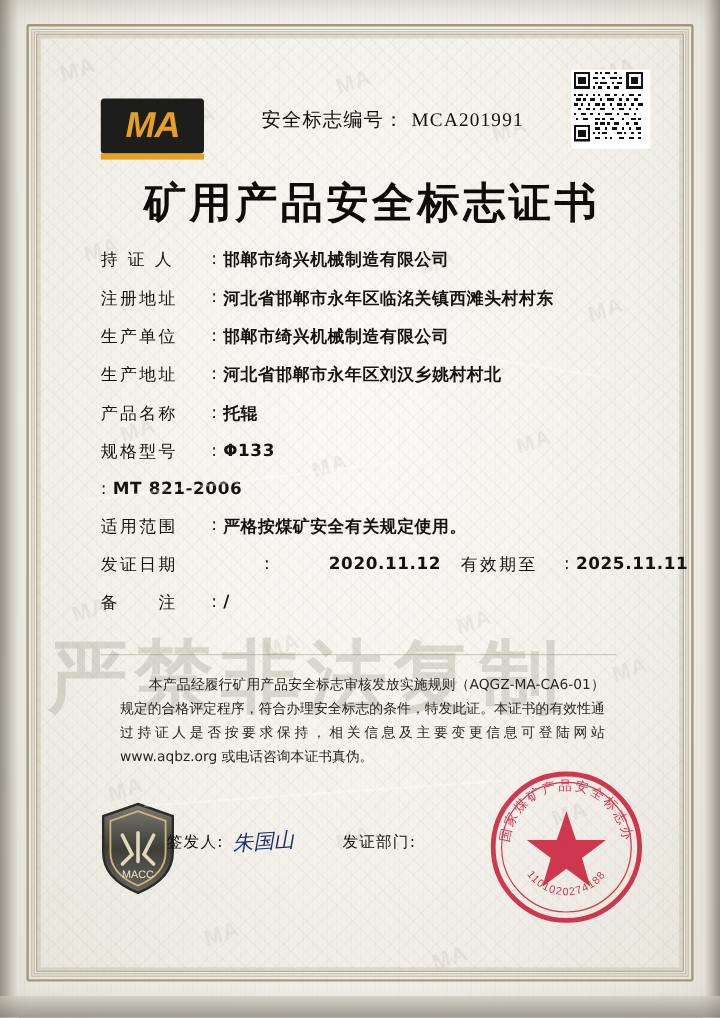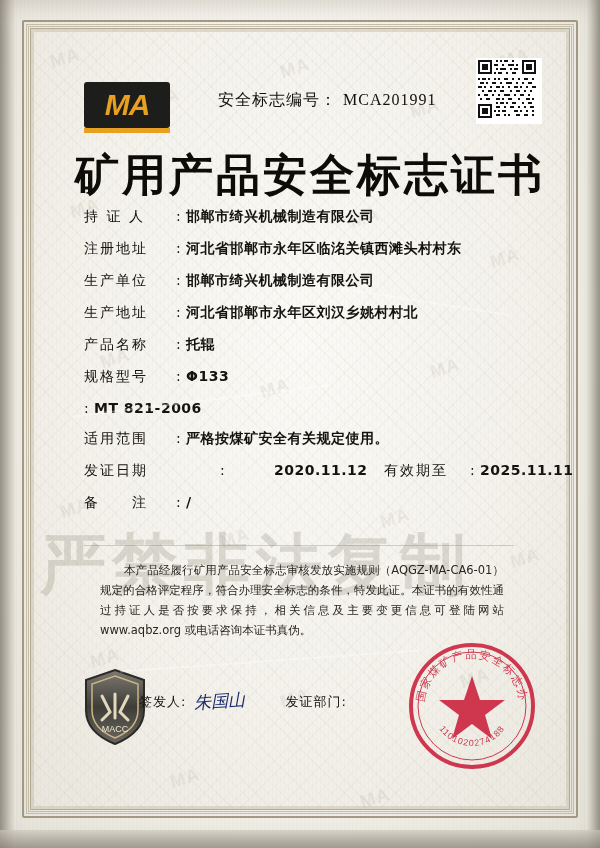--- a/index.html
+++ b/index.html
@@ -100,21 +100,21 @@
   
   .cert-no{
     position:absolute;left:218px;top:90px;
     font-size:16px;color:#12100c;letter-spacing:1px;
     font-family:"Liberation Serif", serif;
   }
   .cert-no .val{font-family:"Liberation Serif", serif;margin-left:6px;}
   
   .title{
     position:absolute;left:0;right:0;top:146px;text-align:center;
-    font-size:44px;font-weight:bold;letter-spacing:3px;color:#0d0c09;
+    font-size:35px;font-weight:bold;letter-spacing:3px;color:#0d0c09;
     font-family:"DejaVu Sans", sans-serif;
     padding-left:20px;
   }
   
   .fields{
     position:absolute;left:84px;top:208px;width:430px;
   }
   .row{
     display:flex;align-items:flex-start;
     margin-bottom:14px;

